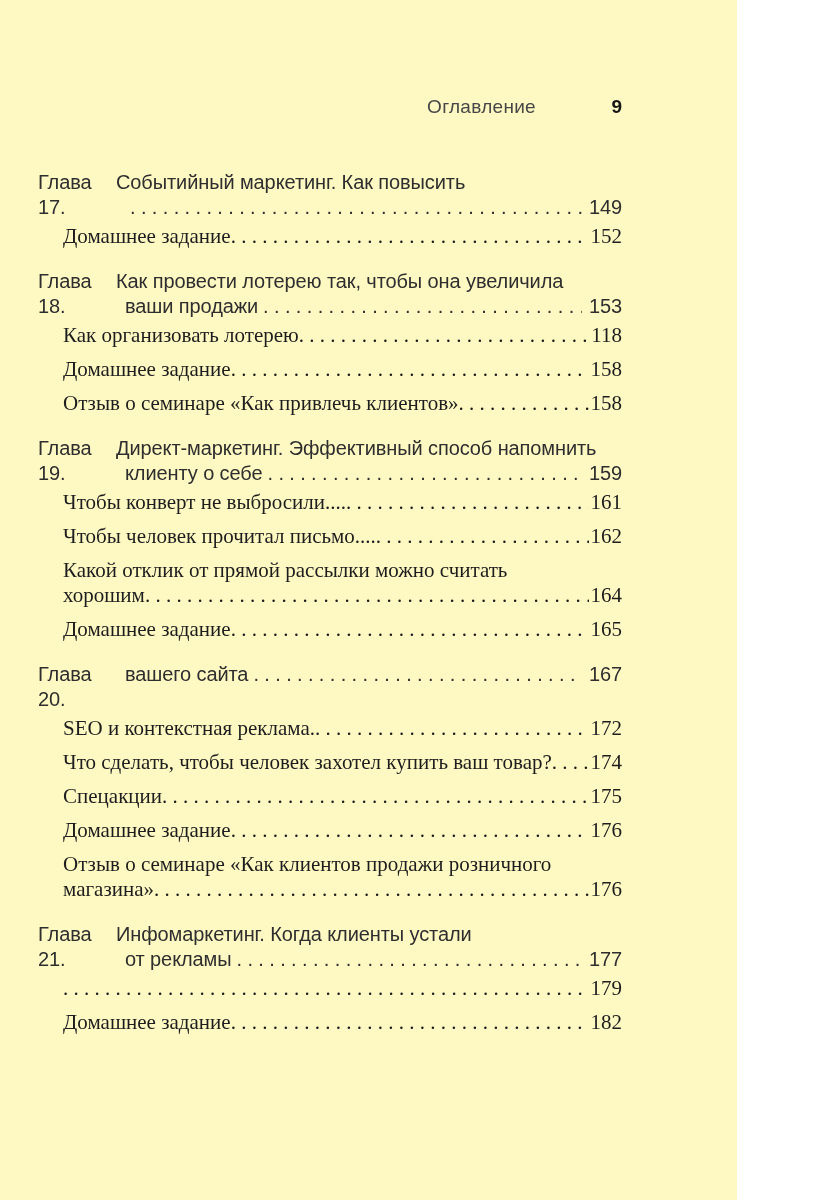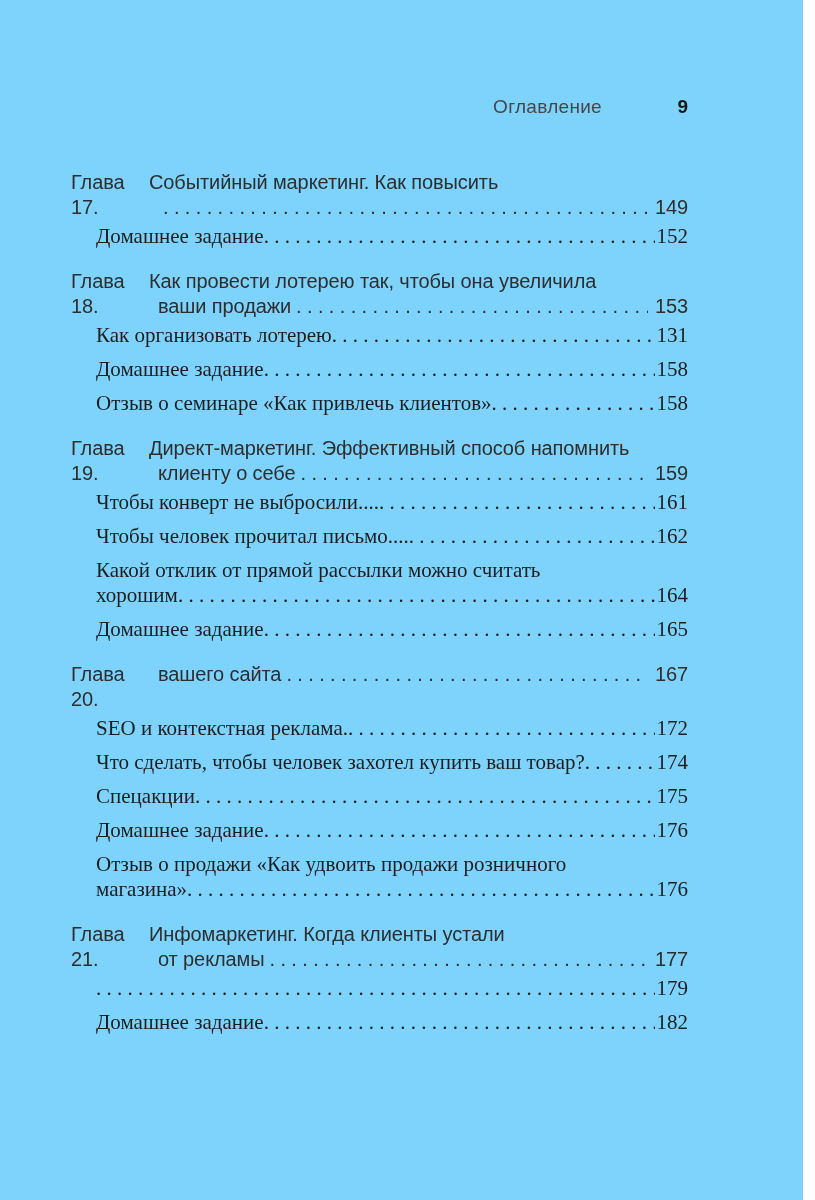--- a/index.html
+++ b/index.html
@@ -2,25 +2,25 @@
 <html lang="ru"><head>
 <meta charset="utf-8">
 <style>
   html, body {
     margin: 0;
     padding: 0;
     background: #ffffff;
   }
   .page {
     position: relative;
-    width: 803px;
+    width: 737px;
     height: 1200px;
-    background: #7dd3fc;
+    background: #fef9c3;
     box-sizing: border-box;
-    padding: 96px 115px 0 71px;
+    padding: 96px 115px 0 38px;
     overflow: hidden;
   }
   
   .pagehead {
     display: flex;
     align-items: baseline;
     justify-content: flex-end;
     font-family: "Liberation Sans", sans-serif;
     font-size: 19px;
     line-height: 22px;
@@ -122,21 +122,21 @@
             <span class="txt">ваши продажи</span>
             <span class="dots"></span>
             <span class="pg">153</span>
           </div>
         </div>
       </div>
       <div class="entry sub">
         <div class="line row">
           <span class="txt">Как организовать лотерею</span>
           <span class="dots"></span>
-          <span class="pg">131</span>
+          <span class="pg">118</span>
         </div>
       </div>
       <div class="entry sub">
         <div class="line row">
           <span class="txt">Домашнее задание</span>
           <span class="dots"></span>
           <span class="pg">158</span>
         </div>
       </div>
       <div class="entry sub">
@@ -218,21 +218,21 @@
         </div>
       </div>
       <div class="entry sub">
         <div class="line row">
           <span class="txt">Домашнее задание</span>
           <span class="dots"></span>
           <span class="pg">176</span>
         </div>
       </div>
       <div class="entry sub">
-        <div class="line plain"><span class="txt">Отзыв о продажи «Как удвоить продажи розничного</span></div>
+        <div class="line plain"><span class="txt">Отзыв о семинаре «Как клиентов продажи розничного</span></div>
         <div class="line row">
           <span class="txt">магазина»</span>
           <span class="dots"></span>
           <span class="pg">176</span>
         </div>
       </div>
       <div class="entry chapter">
         <span class="label">Глава 21.</span>
         <div class="body">
           <div class="line plain"><span class="txt">Инфомаркетинг. Когда клиенты устали</span></div>

